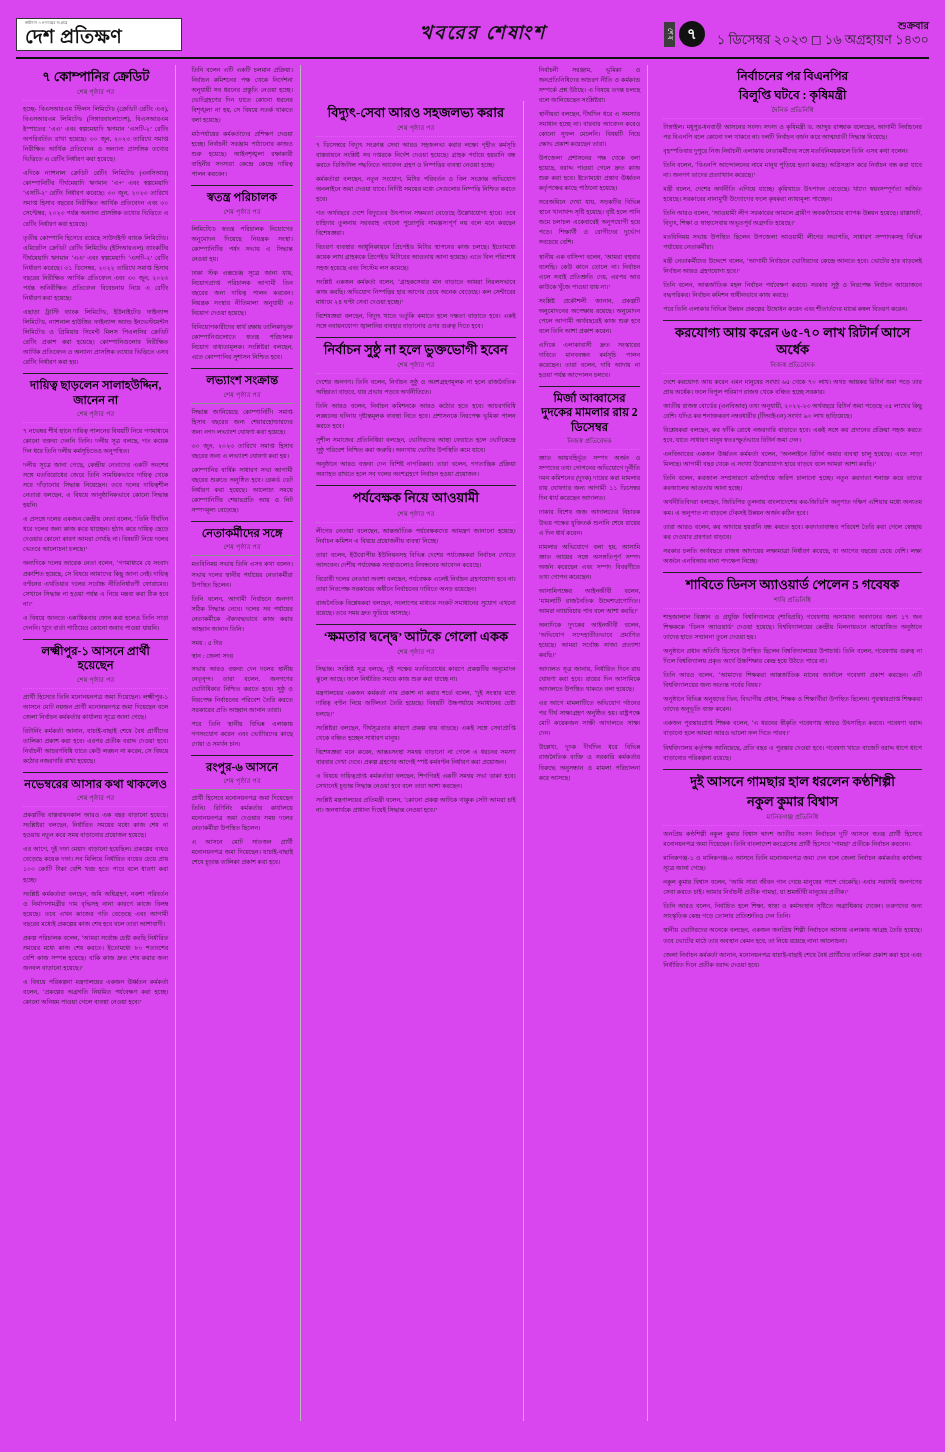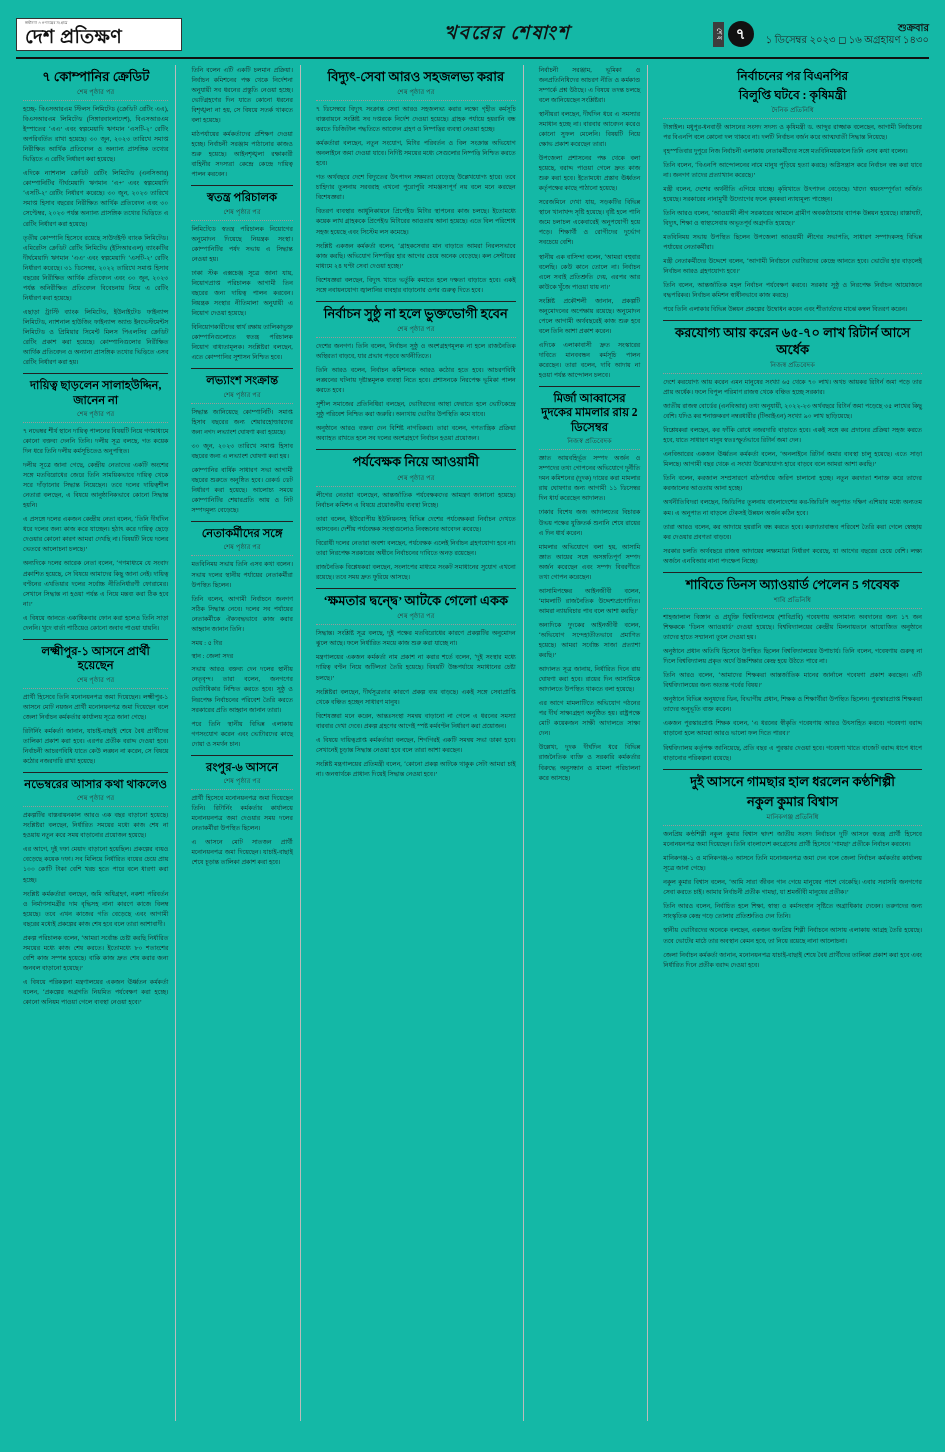--- a/index.html
+++ b/index.html
@@ -13,21 +13,21 @@
     font-family: "Liberation Serif", "DejaVu Serif", serif;
     color: #111;
     overflow: hidden;
   }
   .page {
     position: relative;
     width: 945px;
     height: 1452px;
     box-sizing: border-box;
     padding: 18px 16px 10px 16px;
-    background: #14b8a6;
+    background: #d946ef;
   }
 
   
   .masthead {
     display: flex;
     align-items: center;
     justify-content: space-between;
     border-bottom: 2px solid #111;
     padding-bottom: 6px;
     margin-bottom: 6px;
@@ -93,38 +93,38 @@
     display: flex;
     align-items: center;
     justify-content: center;
   }
   .dateblock {
     text-align: right;
     line-height: 1.25;
     padding-left: 8px;
   }
   .dateblock .d1 { font-size: 10px; font-weight: bold; }
-  .dateblock .d2 { font-size: 10px; color: #222; }
+  .dateblock .d2 { font-size: 13px; color: #222; }
 
   
   .columns {
     display: flex;
     gap: 8px;
     height: 1356px;
   }
   .col {
     box-sizing: border-box;
     padding: 0 7px;
     border-right: 1px solid #bbb;
     overflow: hidden;
   }
   .col:last-child { border-right: none; }
   .c1 { width: 18.2%; }
   .c2 { width: 13.2%; }
-  .c3 { width: 24.4%; }
+  .c3 { width: 24.4%; margin-top: 36px; }
   .c4 { width: 13.2%; }
   .c5 { width: 31.0%; }
 
   
   .headline {
     text-align: center;
     font-weight: bold;
     line-height: 1.25;
     margin: 4px 0 2px 0;
     color: #000;

